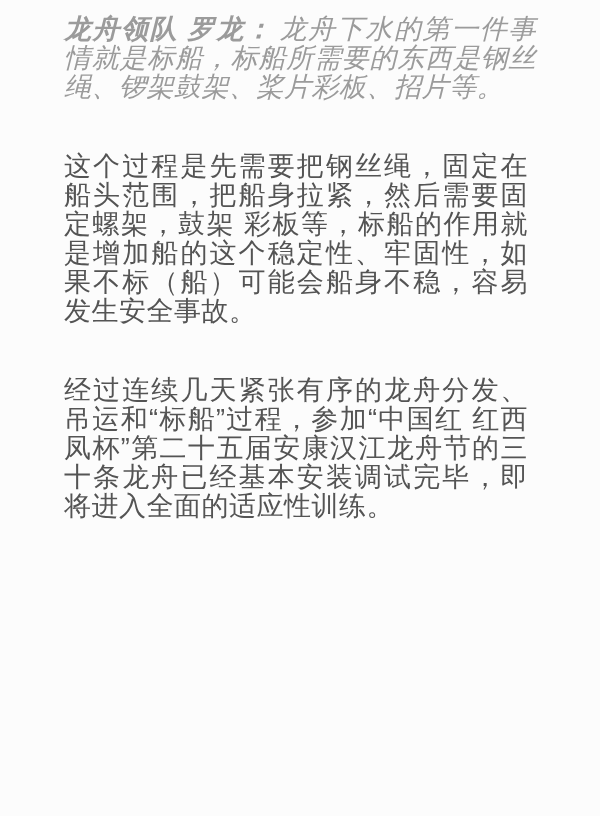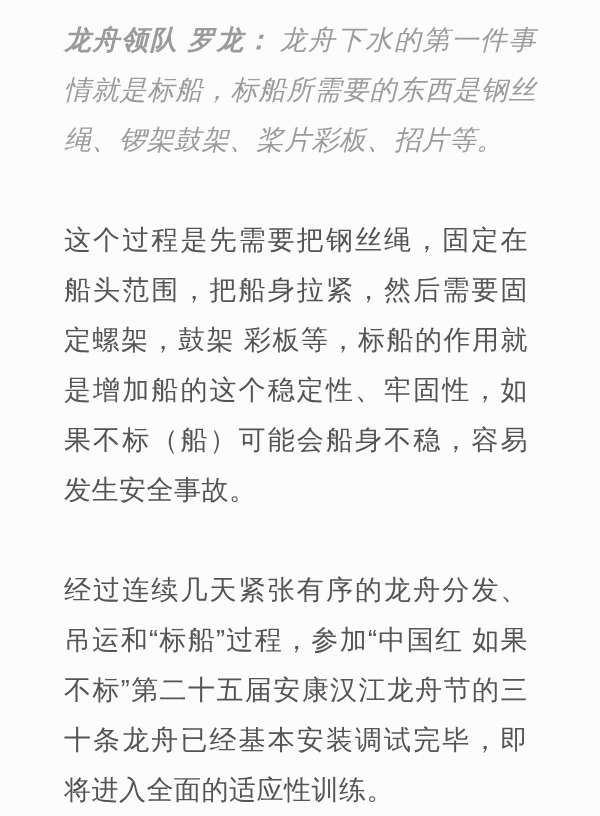--- a/index.html
+++ b/index.html
@@ -11,21 +11,21 @@
     height: 816px;
     overflow: hidden;
     background: #fcfcfc;
     font-family: "Liberation Sans", sans-serif;
   }
   .article {
     box-sizing: border-box;
     width: 600px;
     padding: 15px 64px 0 64px;
     font-size: 27px;
-    line-height: 50px;
+    line-height: 29px;
     letter-spacing: 0.5px;
     text-align: justify;
     word-break: break-all;
   }
   .quote-paragraph {
     margin: 0 0 50px 0;
     font-style: italic;
     color: #9b9b9b;
   }
   .quote-speaker {
@@ -39,15 +39,15 @@
 </style>
 </head>
 <body>
 
 <div class="article">
 
   <p class="quote-paragraph"><span class="quote-speaker">龙舟领队 罗龙：</span><span>龙舟下水的第一件事情就是标船，标船所需要的东西是钢丝绳、锣架鼓架、桨片彩板、招片等。</span></p>
 
   <p class="body-paragraph">这个过程是先需要把钢丝绳，固定在船头范围，把船身拉紧，然后需要固定螺架，鼓架 彩板等，标船的作用就是增加船的这个稳定性、牢固性，如果不标（船）可能会船身不稳，容易发生安全事故。</p>
 
-  <p class="body-paragraph">经过连续几天紧张有序的龙舟分发、吊运和“标船”过程，参加“中国红 如果不标”第二十五届安康汉江龙舟节的三十条龙舟已经基本安装调试完毕，即将进入全面的适应性训练。</p>
+  <p class="body-paragraph">经过连续几天紧张有序的龙舟分发、吊运和“标船”过程，参加“中国红 红西凤杯”第二十五届安康汉江龙舟节的三十条龙舟已经基本安装调试完毕，即将进入全面的适应性训练。</p>
 
 </div>
 
 </body></html>

